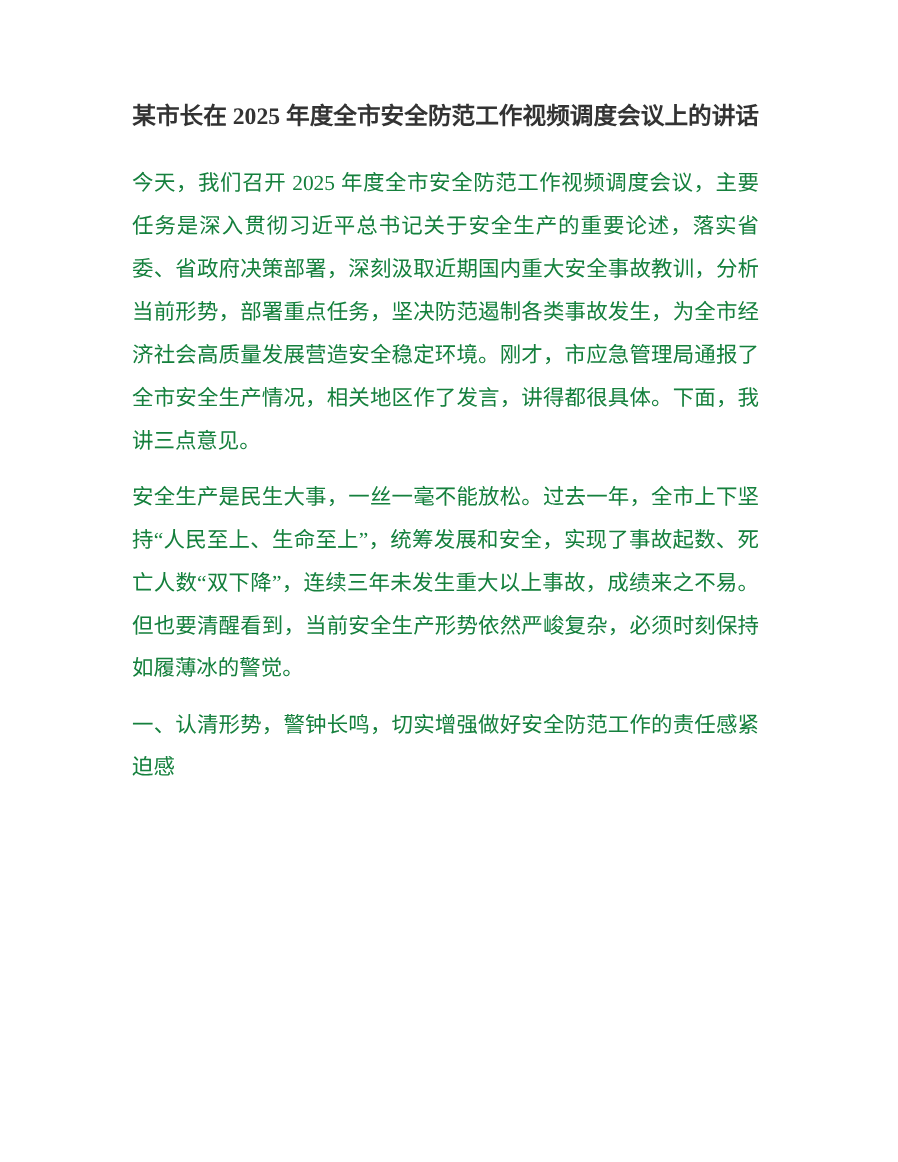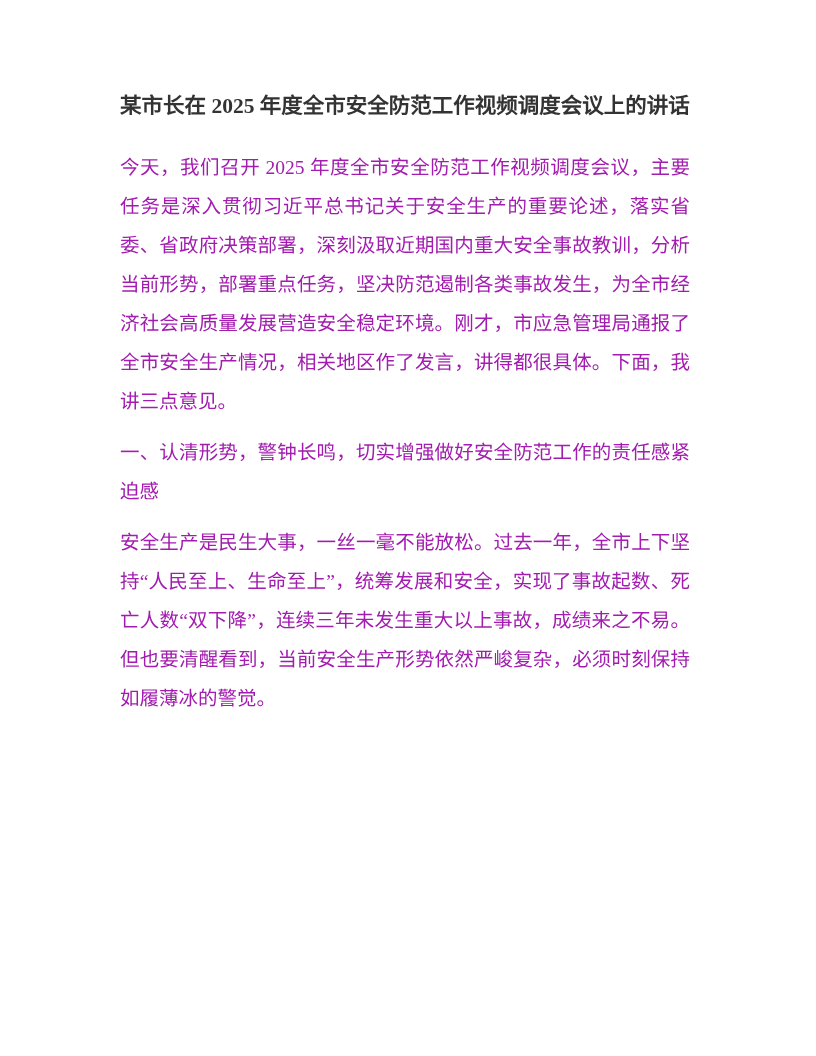--- a/index.html
+++ b/index.html
@@ -13,42 +13,42 @@
     height: 1056px;
     margin: 0 auto;
     background: #ffffff;
     padding: 87px 126px 0 120px;
     overflow: hidden;
   }
   .doc-title {
     font-size: 21.5px;
     font-weight: 700;
     color: #333333;
-    text-align: center;
+    text-align: right;
     line-height: 39px;
     margin: 0 0 22px 0;
   }
   .para {
     font-size: 19.5px;
-    color: #a21caf;
+    color: #15803d;
     line-height: 39px;
     text-align: justify;
     text-justify: inter-character;
     margin: 0 0 12px 0;
     word-break: break-all;
   }
   .heading {
     font-weight: 400; 
   }
 </style>
 </head>
 <body>
 
 <div class="page">
   <h1 class="doc-title">某市长在 2025 年度全市安全防范工作视频调度会议上的讲话</h1>
 
   <p class="para">今天，我们召开 2025 年度全市安全防范工作视频调度会议，主要任务是深入贯彻习近平总书记关于安全生产的重要论述，落实省委、省政府决策部署，深刻汲取近期国内重大安全事故教训，分析当前形势，部署重点任务，坚决防范遏制各类事故发生，为全市经济社会高质量发展营造安全稳定环境。刚才，市应急管理局通报了全市安全生产情况，相关地区作了发言，讲得都很具体。下面，我讲三点意见。</p>
 
+  <p class="para">安全生产是民生大事，一丝一毫不能放松。过去一年，全市上下坚持“人民至上、生命至上”，统筹发展和安全，实现了事故起数、死亡人数“双下降”，连续三年未发生重大以上事故，成绩来之不易。但也要清醒看到，当前安全生产形势依然严峻复杂，必须时刻保持如履薄冰的警觉。</p>
+
   <p class="para heading">一、认清形势，警钟长鸣，切实增强做好安全防范工作的责任感紧迫感</p>
-
-  <p class="para">安全生产是民生大事，一丝一毫不能放松。过去一年，全市上下坚持“人民至上、生命至上”，统筹发展和安全，实现了事故起数、死亡人数“双下降”，连续三年未发生重大以上事故，成绩来之不易。但也要清醒看到，当前安全生产形势依然严峻复杂，必须时刻保持如履薄冰的警觉。</p>
 
 </div>
 
 </body></html>

